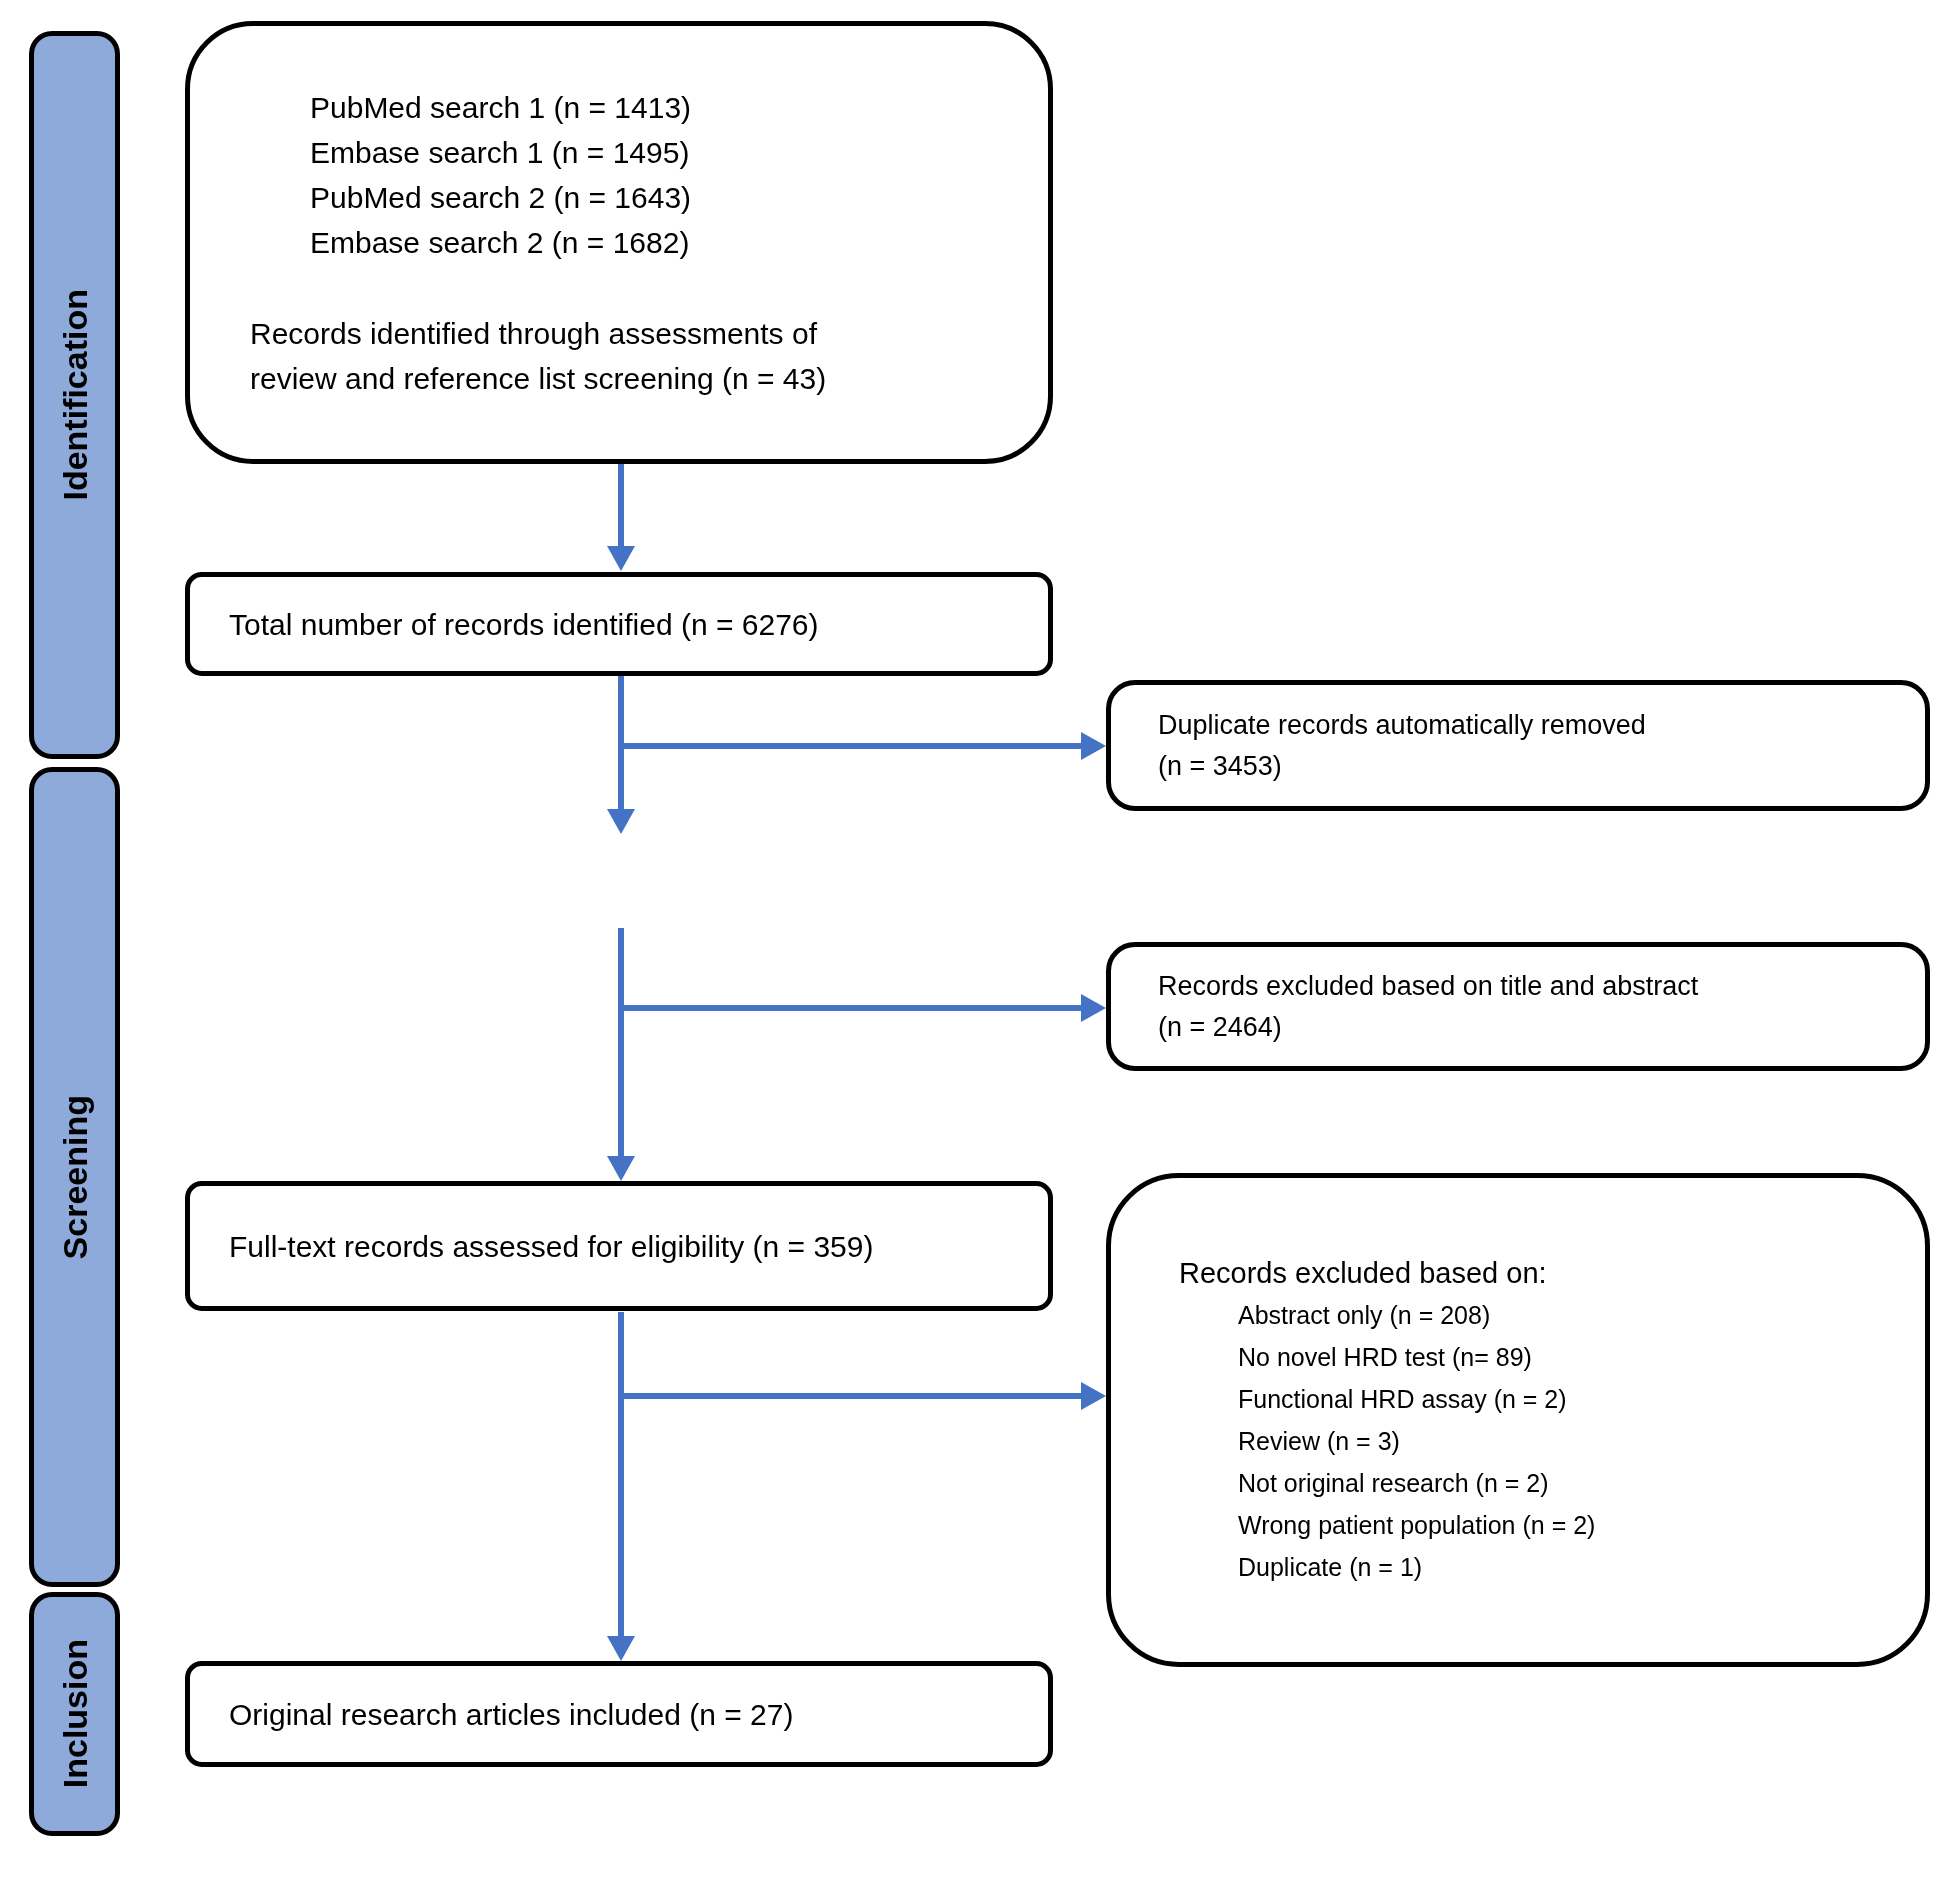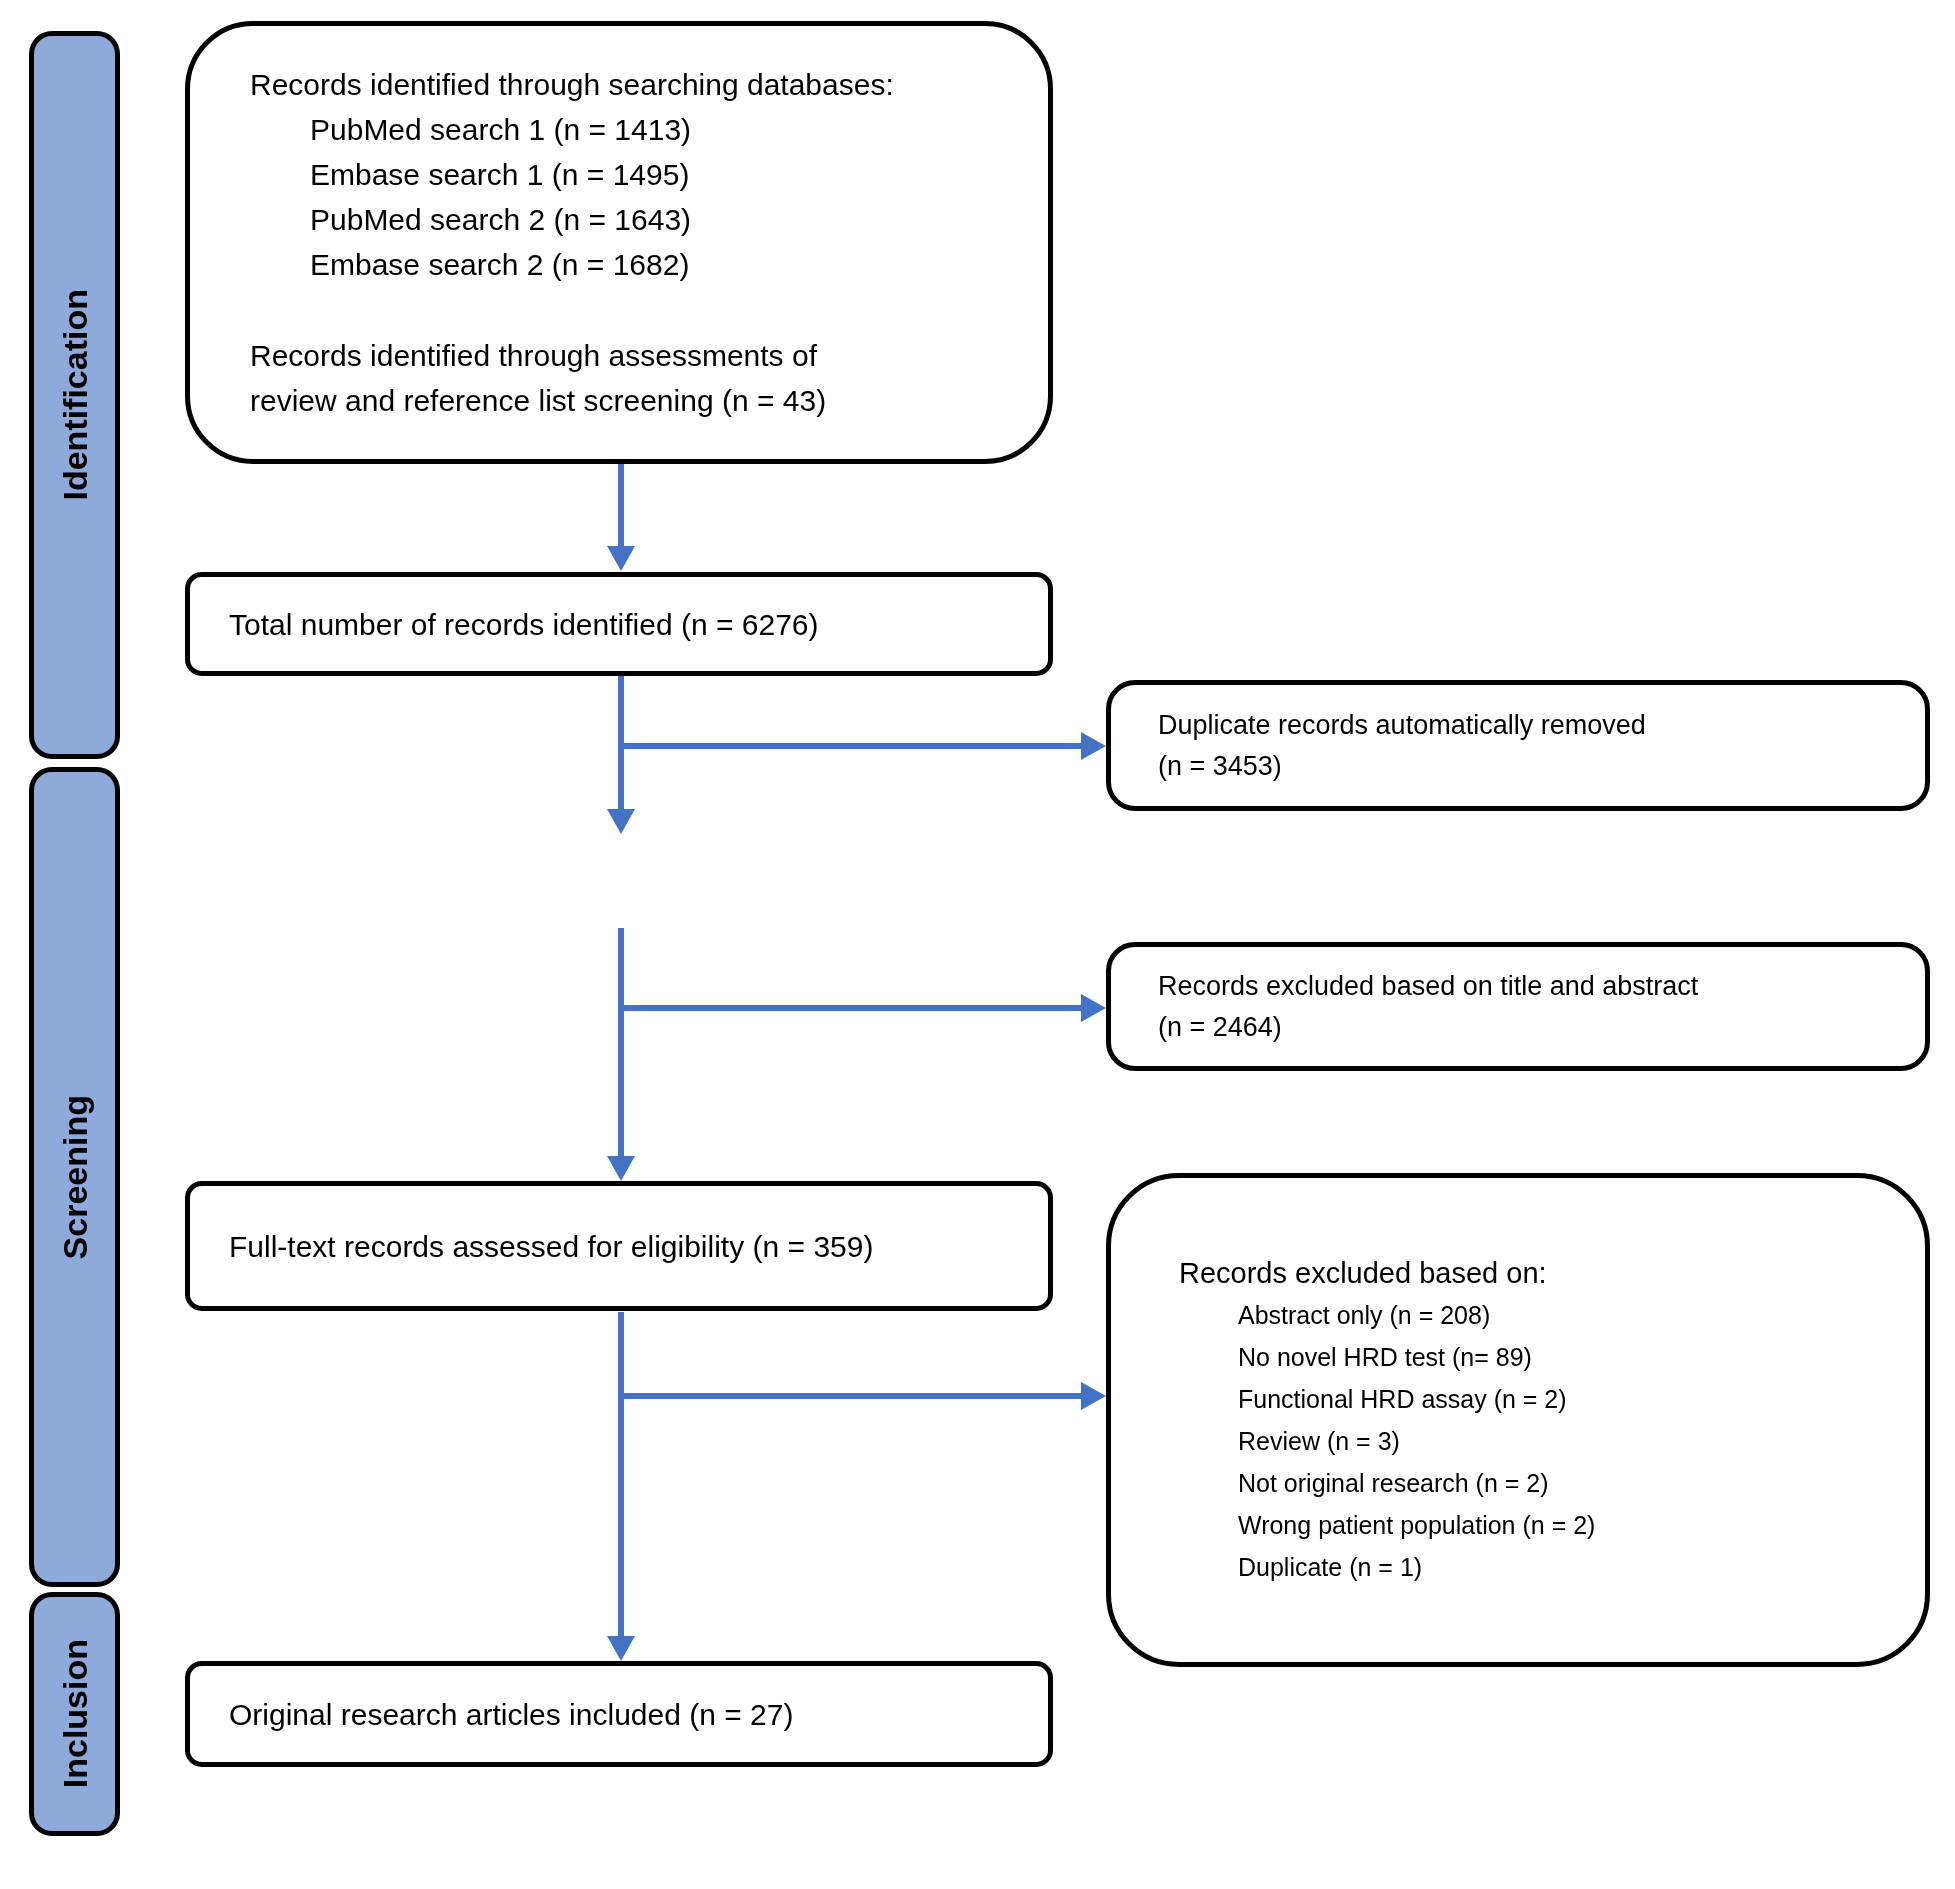--- a/index.html
+++ b/index.html
@@ -90,21 +90,20 @@
     <span class="vtext">Identification</span>
   </div>
   <div class="stage" id="stage-screening">
     <span class="vtext">Screening</span>
   </div>
   <div class="stage" id="stage-inclusion">
     <span class="vtext">Inclusion</span>
   </div>
 
   <div class="box" id="box-identified">
-    <div>Records identified through searching databases:</div>
     <div class="search-line">PubMed search 1 (n = 1413)</div>
     <div class="search-line">Embase search 1 (n = 1495)</div>
     <div class="search-line">PubMed search 2 (n = 1643)</div>
     <div class="search-line">Embase search 2 (n = 1682)</div>
     <div class="spacer"></div>
     <div class="pre">Records identified through assessments of
 review and reference list screening (n = 43)</div>
   </div>
 
   <div class="box" id="box-total">

